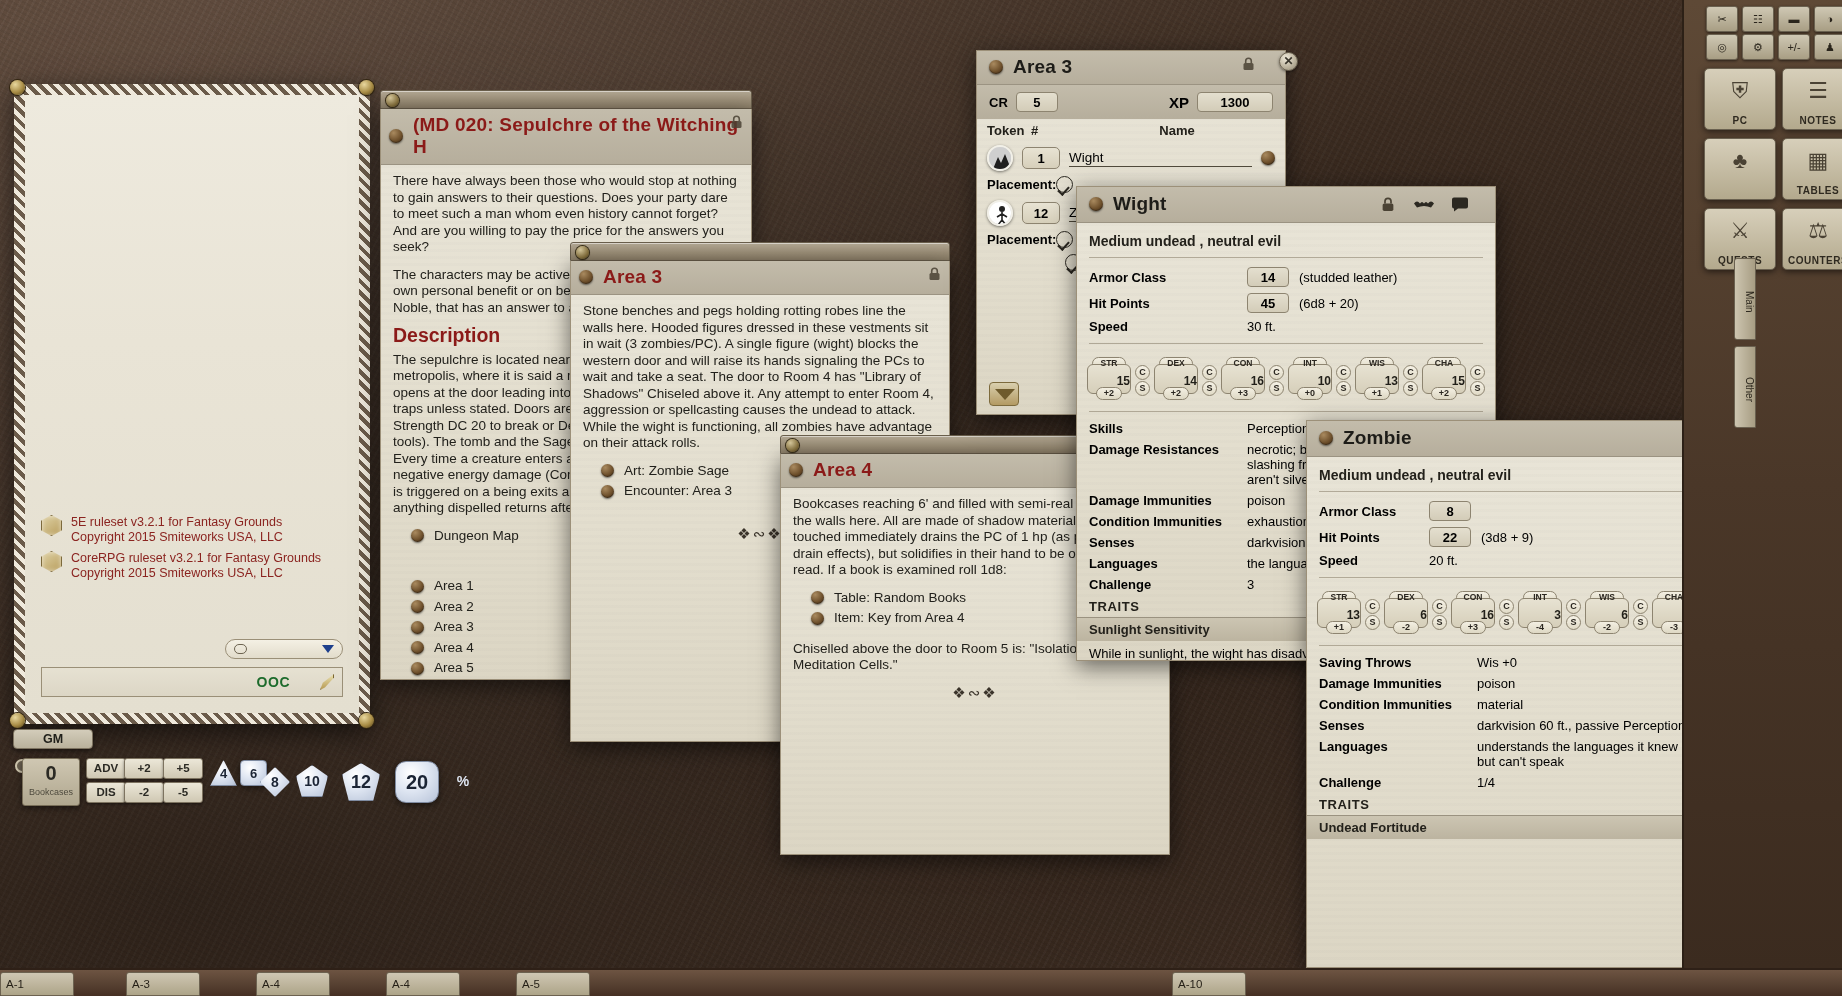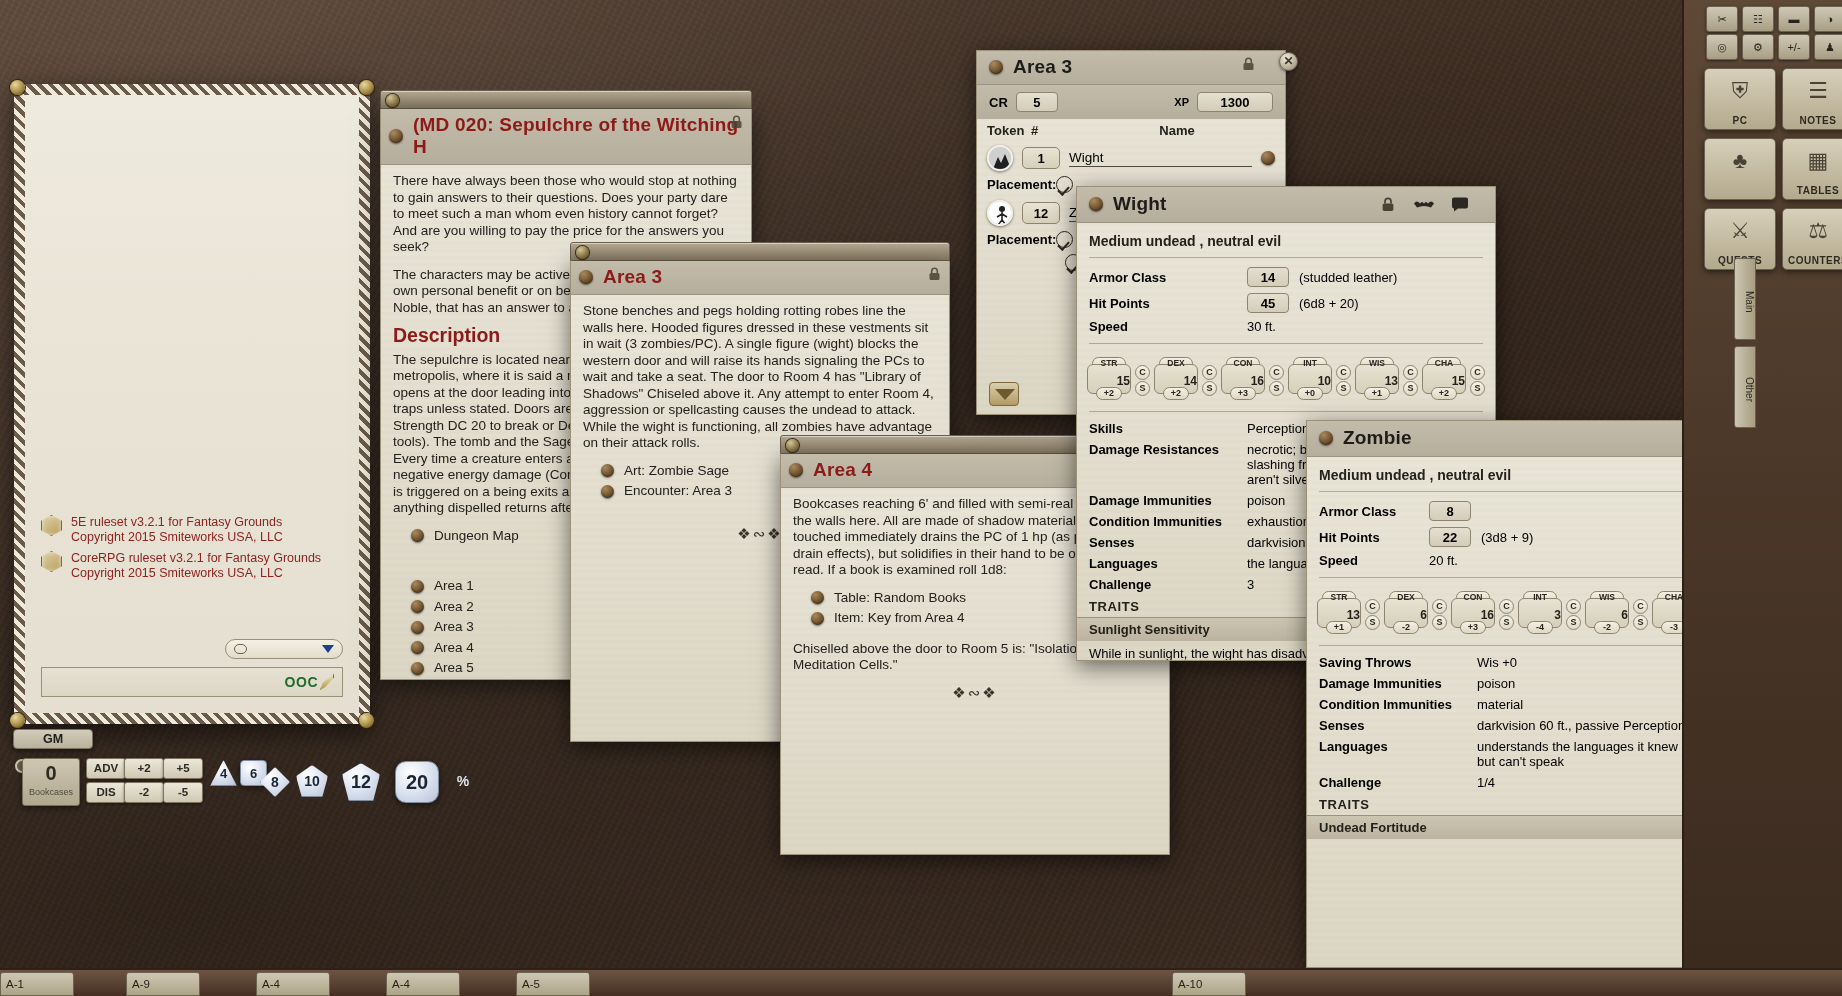--- a/index.html
+++ b/index.html
@@ -108,21 +108,21 @@
     background:linear-gradient(#f4f0e4,#e2dccb);
     border:1px solid #9a8f77; border-radius:11px;
     display:flex; align-items:center; padding:0 8px; justify-content:space-between;
   }
   .bub{ width:13px;height:10px;border:1.4px solid #6d6451;border-radius:5px;}
   .cdrop{ width:0;height:0;border-left:6px solid transparent;border-right:6px solid transparent;border-top:8px solid #1d3f8c;}
   .chat-input{
     position:absolute; left:16px; right:16px; bottom:16px; height:30px;
     background:linear-gradient(#e6e1d2,#dcd6c5);
     border:1px solid #9a8f77;
-    display:flex; align-items:center; justify-content:flex-end; padding-right:8px;
+    display:flex; align-items:center; justify-content:flex-end; padding-right:8px;gap:28px;
   }
   .ooc{ color:#1d6b2c; font-weight:bold; font-size:14px; letter-spacing:.5px;}
   .pencil{ width:14px;height:16px;margin-left:2px;background:linear-gradient(#e9dfae,#b79b55);border:1px solid #7a6632;clip-path:polygon(0 100%,20% 55%,100% 0,100% 22%,35% 85%);}
   .corner-screw{
     position:absolute;width:15px;height:15px;border-radius:50%;
     background:radial-gradient(circle at 35% 30%,#e8d79e,#a88c45 55%,#4b3a16);
     box-shadow:0 0 0 1px #332611,0 1px 2px rgba(0,0,0,.6);
   }
 
   
@@ -442,21 +442,21 @@
       <span class="wtitle">Area 3</span>
       <svg class="lock" style="right:30px;" viewBox="0 0 12 14">
           <rect x="1" y="6" width="10" height="7" rx="1.5" fill="#4a4234"></rect>
           <path d="M3.2 6V4a2.8 2.8 0 015.6 0v2" stroke="#4a4234" stroke-width="1.6" fill="none"></path>
         </svg>
     </div>
     <div style="display:flex;align-items:center;gap:8px;padding:7px 12px;background:linear-gradient(#c3bcab,#b6ae9c);">
       <span style="font-size:13px;font-weight:bold;">CR</span>
       <span class="sb-val-box" style="width:40px;">5</span>
       <span style="flex:1"></span>
-      <span style="font-size:11px;font-weight:bold;">XP</span>
+      <span style="font-size:15px;font-weight:bold;">XP</span>
       <span class="sb-val-box" style="width:76px;">1300</span>
     </div>
 
     <div class="tl-head">
       <span style="width:30px">Token</span>
       <span style="width:34px">#</span>
       <span style="flex:1;text-align:center">Name</span>
     </div>
 
     <div class="tl-row">
@@ -779,18 +779,18 @@
     <div class="gly">⚖</div>
     <div class="lbl">COUNTERS</div>
   </div>
 
   <div class="vtab" style="top:258px;height:82px;right:86px;">Main</div>
   <div class="vtab" style="top:346px;height:82px;right:86px;">Other</div>
 </div>
 
 <div id="bottomstrip">
   <div class="mtab" style="left:0px;">A-1</div>
-  <div class="mtab" style="left:126px;">A-9</div>
+  <div class="mtab" style="left:126px;">A-3</div>
   <div class="mtab" style="left:256px;">A-4</div>
   <div class="mtab" style="left:386px;">A-4</div>
   <div class="mtab" style="left:516px;">A-5</div>
   <div class="mtab" style="left:1172px;">A-10</div>
 </div>
 
 </body></html>

